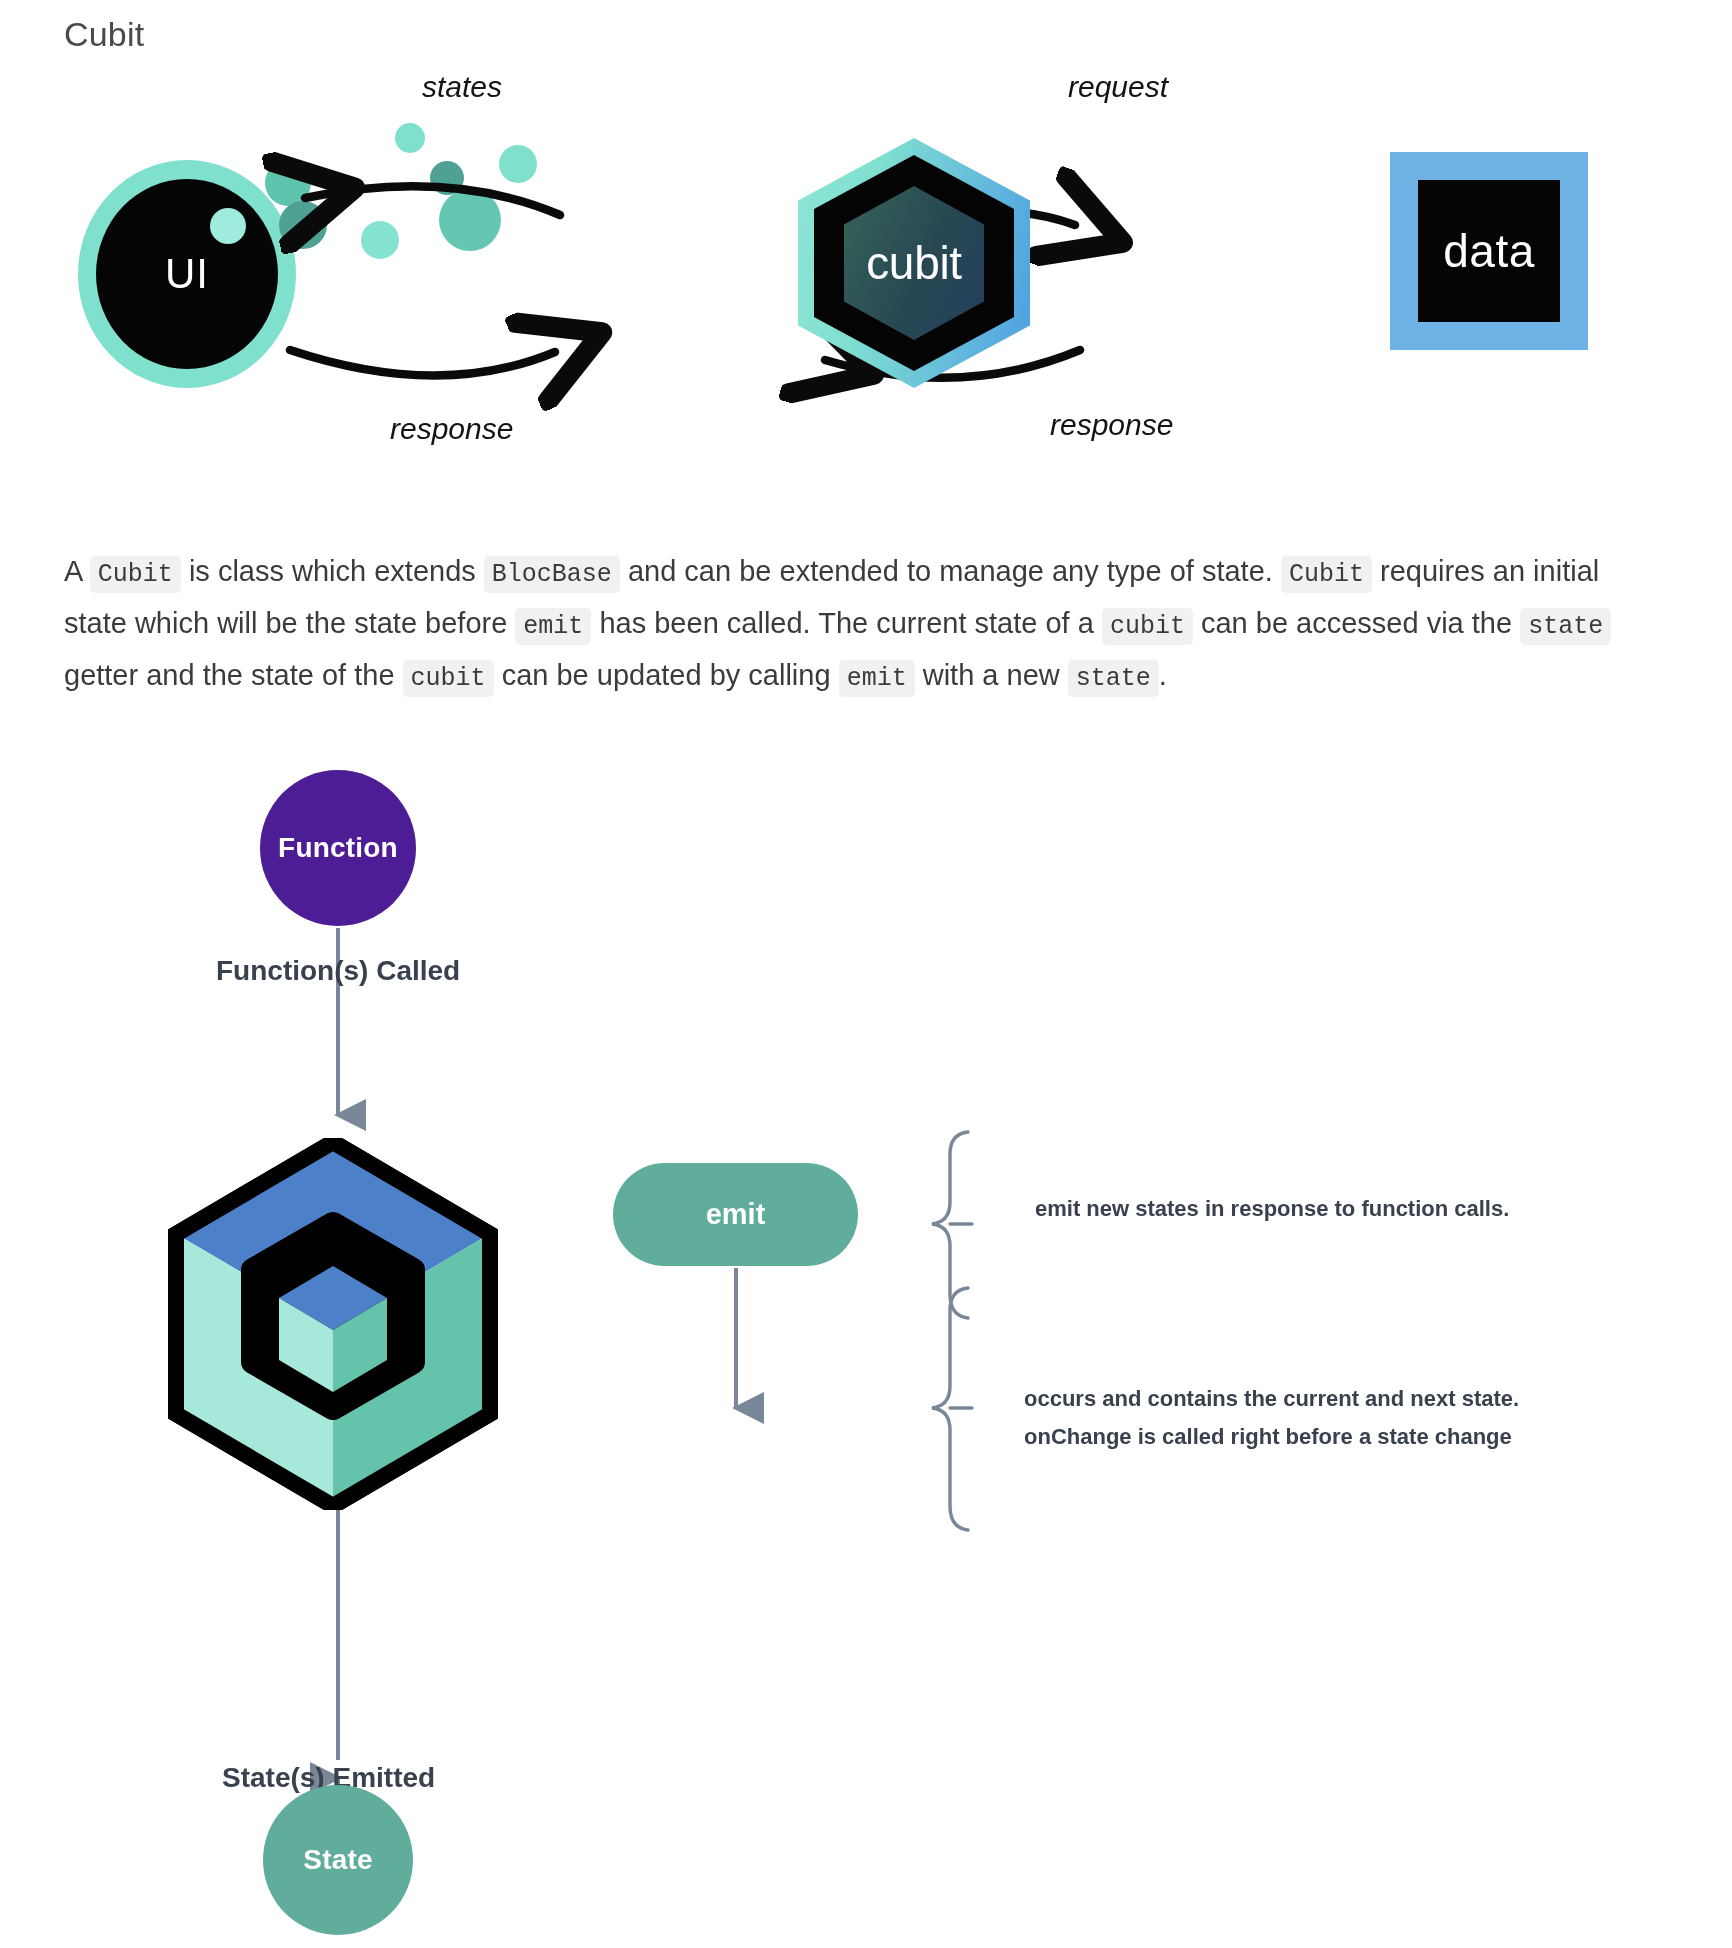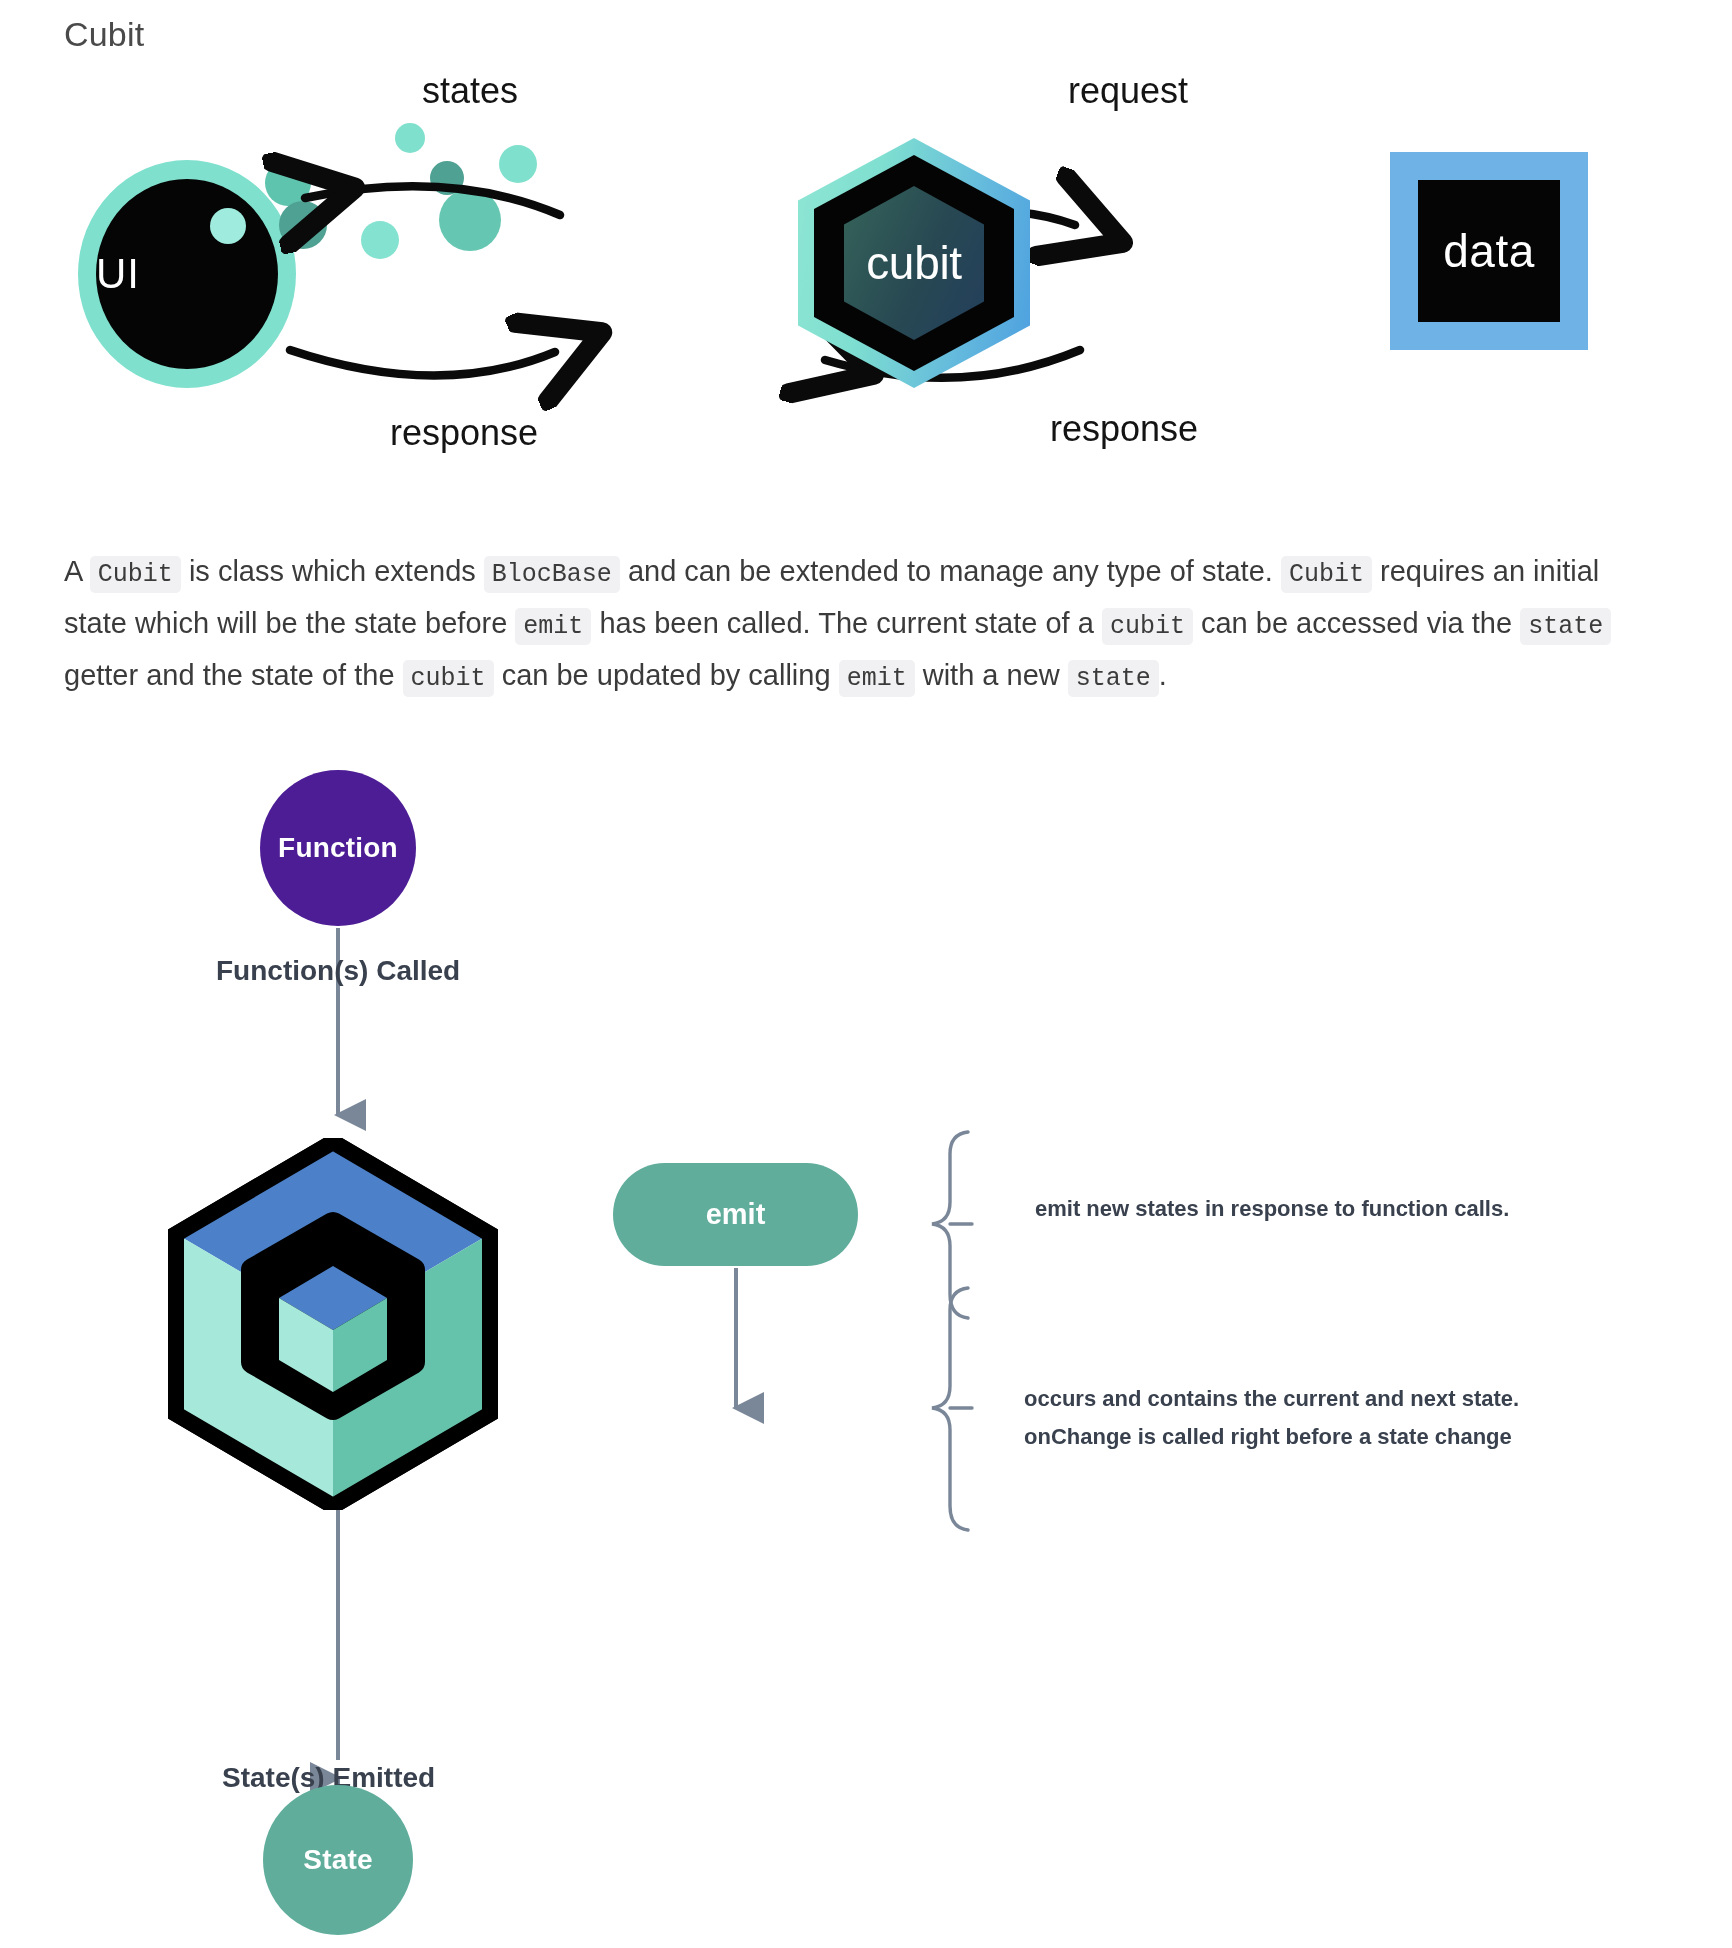--- a/index.html
+++ b/index.html
@@ -50,21 +50,21 @@
     align-items: center;
     justify-content: center;
   }
   #ui-node-inner {
     width: 182px;
     height: 190px;
     border-radius: 50%;
     background: #050505;
     display: flex;
     align-items: center;
-    justify-content: flex-start;
+    justify-content: center;
   }
   #ui-label {
     color: #ffffff;
     font-size: 42px;
     font-weight: 400;
     font-family: "Liberation Sans", sans-serif;
     letter-spacing: 1px;
   }
 
   
@@ -125,24 +125,25 @@
     justify-content: center;
     color: #ffffff;
     font-size: 46px;
     letter-spacing: -0.3px;
     z-index: 5;
   }
 
   
   .arc-label {
     position: absolute;
-    font-size: 36px;
+    font-size: 30px;
     color: #141414;
     font-weight: 400;
     white-space: nowrap;
+    font-style: italic;
   }
   #states-label   { left: 372px; top: 10px; }
   #functions-label{ left: 340px; top: 352px; }
   #request-label  { left: 1018px; top: 10px; }
   #response-label { left: 1000px; top: 348px; }
 
   .arcs { position: absolute; inset: 0; pointer-events: none; }
 
   .state-dot { position: absolute; border-radius: 50%; }
 

